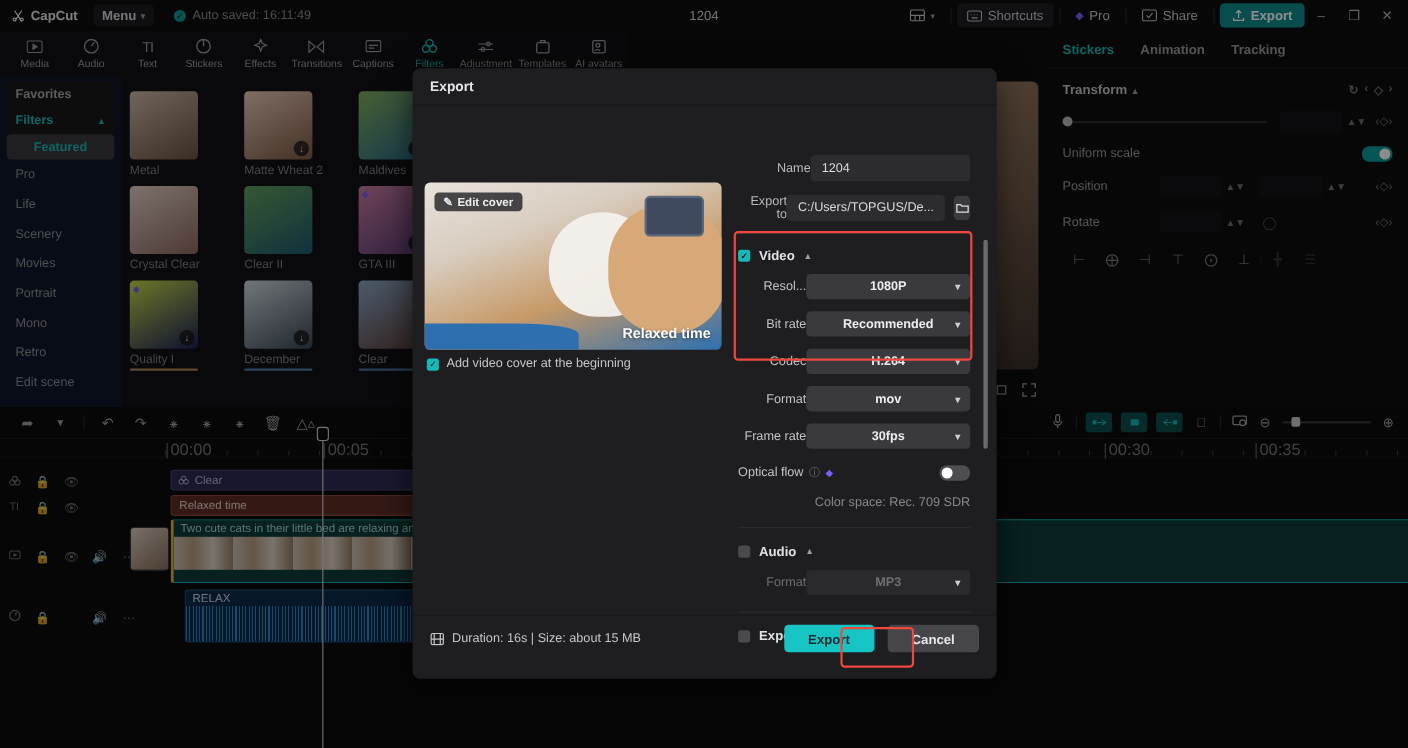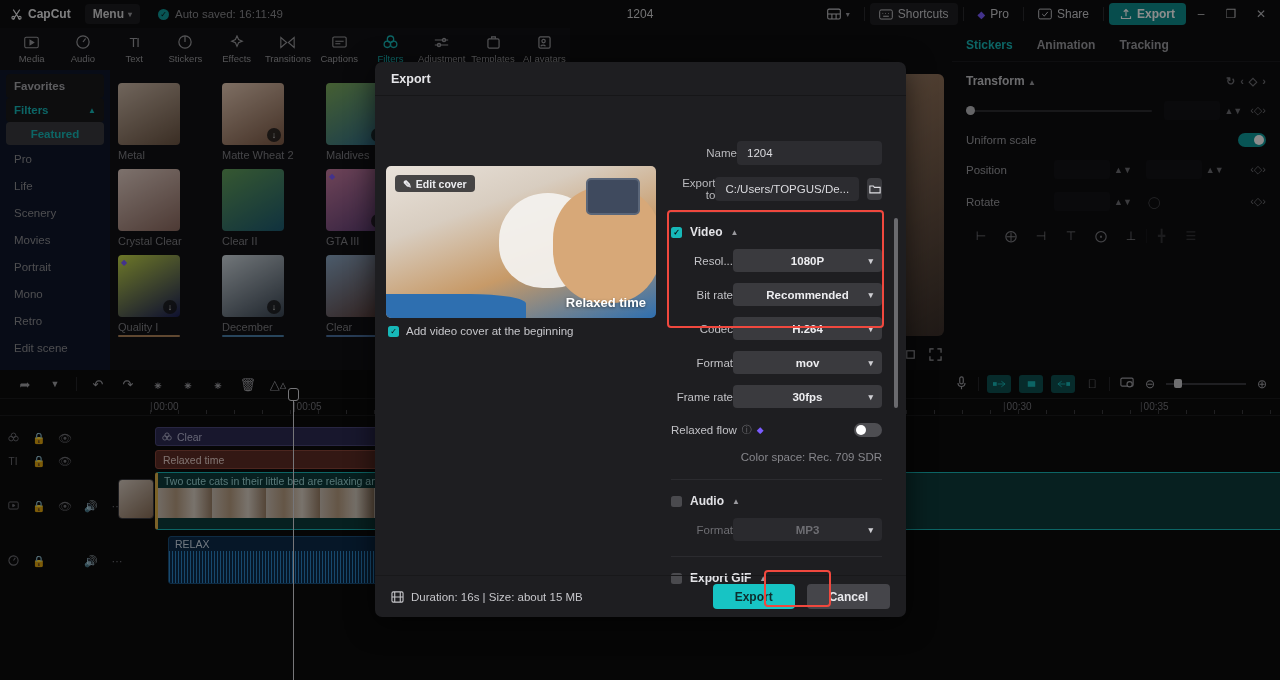--- a/index.html
+++ b/index.html
@@ -84,21 +84,21 @@
   .tl { position:absolute; left:0; top:370px; width:1280px; height:310px; background:#0b0b0c; }
   .tl-tools { height:28px; display:flex; align-items:center; gap:0; padding-left:10px; color:#a0a0a5; }
   .tl-tools .t { width:30px; text-align:center; font-size:13px; }
   .tl-tools .vsep { width:1px; height:14px; background:#262629; margin:0 6px; }
   .tl-right { position:absolute; right:8px; top:0; height:28px; display:flex; align-items:center; gap:0; }
   .chip { width:24px; height:18px; border-radius:3px; background:#0d4f4f; display:flex; align-items:center; justify-content:center; margin:0 4px; }
   .zoomline { width:80px; height:2px; background:#3a3a3e; position:relative; margin:0 6px; }
   .zoomline .zk { position:absolute; left:8px; top:-4px; width:8px; height:9px; border-radius:2px; background:#c8c8cc; }
   .ruler { position:absolute; left:0; top:28px; width:1280px; height:18px; border-top:1px solid #1a1a1d; border-bottom:1px solid #1a1a1d; }
   .tick { position:absolute; top:11px; width:1px; height:4px; background:#3b3b3f; }
-  .tlabel { position:absolute; top:2px; font-size:10px; color:#75757a; }
+  .tlabel { position:absolute; top:2px; font-size:15px; color:#75757a; }
   .tlabel:before { content:"|"; margin-right:1px; color:#5c5c61; }
   .trackhead { position:absolute; left:0; top:46px; width:110px; height:264px; }
   .th-row { display:flex; align-items:center; gap:0; height:100%; color:#6f6f74; }
   .th-row span { width:26px; text-align:center; font-size:11px; }
   .tracks { position:absolute; left:110px; top:46px; right:0; bottom:0; overflow:hidden; }
   .clip { position:absolute; border-radius:3px; overflow:hidden; font-size:10.5px; }
   .playhead { position:absolute; top:28px; bottom:0; width:1px; background:#d8d8dc; }
   .playhead .ph { position:absolute; top:-10px; left:-5px; width:11px; height:13px; border:1.5px solid #d8d8dc; border-radius:3px; background:#0b0b0c; }
 
   
@@ -124,21 +124,21 @@
   .sel { flex:1; height:23px; background:#3a3a3e; border-radius:4px; display:flex; align-items:center; justify-content:center; position:relative; font-size:11.5px; font-weight:bold; color:#ededf0; }
   .sel .cv { position:absolute; right:9px; font-size:9px; color:#cfcfd3; }
   .sel.dis { background:#2a2a2e; color:#6e6e73; }
   .redbox { position:absolute; border:2px solid #f0483e; border-radius:4px; pointer-events:none; z-index:60; }
   .optrow { display:flex; align-items:center; margin-top:14px; }
   .optlbl { font-size:11.5px; color:#c2c2c6; display:flex; align-items:center; gap:5px; }
   .tgl-off { width:28px; height:14px; border-radius:8px; background:#4e4e52; position:relative; margin-left:auto; }
   .tgl-off .tk { position:absolute; left:2px; top:2px; width:10px; height:10px; border-radius:50%; background:#fff; }
   .cspace { margin-top:14px; font-size:11.5px; color:#87878c; }
   .mscroll { position:absolute; right:8px; top:122px; width:4px; height:190px; border-radius:2px; background:#6a6a6e; }
-  .modal-foot { position:absolute; left:0; right:0; bottom:0; height:42px; border-top:1px solid #18181a; display:flex; align-items:center; padding:0 16px; }
+  .modal-foot { position:absolute; left:0; right:0; bottom:16px; height:42px; border-top:1px solid #18181a; display:flex; align-items:center; padding:0 16px; }
   .dur { display:flex; align-items:center; gap:7px; font-size:11.5px; color:#c6c6ca; }
   .foot-btns { margin-left:auto; display:flex; gap:12px; align-items:center; }
   .btn { height:25px; padding:0 22px; border-radius:4px; font-size:12px; font-weight:bold; display:flex; align-items:center; justify-content:center; }
   .btn.primary { background:#17c4c4; color:#0d2e2e; }
   .btn.ghost { background:#45454a; color:#e8e8ec; }
   .dim { position:absolute; inset:0; background:rgba(0,0,0,.45); z-index:40; }
 </style>
 </head>
 <body>
 
@@ -717,21 +717,21 @@
                 <div class="sl">Frame rate</div>
                 <div class="sel">
                   <span>30fps</span>
                   <span class="cv">▾</span>
                 </div>
               </div>
             </div>
 
           <div class="optrow">
             <div class="optlbl">
-              <span>Relaxed flow</span>
+              <span>Optical flow</span>
               <span style="color:#6e6e73;font-size:10px;">ⓘ</span>
               <span style="color:#7b5cff;font-size:9px;">◆</span>
             </div>
             <div class="tgl-off">
                 <div class="tk"></div>
               </div>
           </div>
 
           <div class="cspace">Color space: Rec. 709 SDR</div>
           <div class="hr" style="margin-top:16px;"></div>

